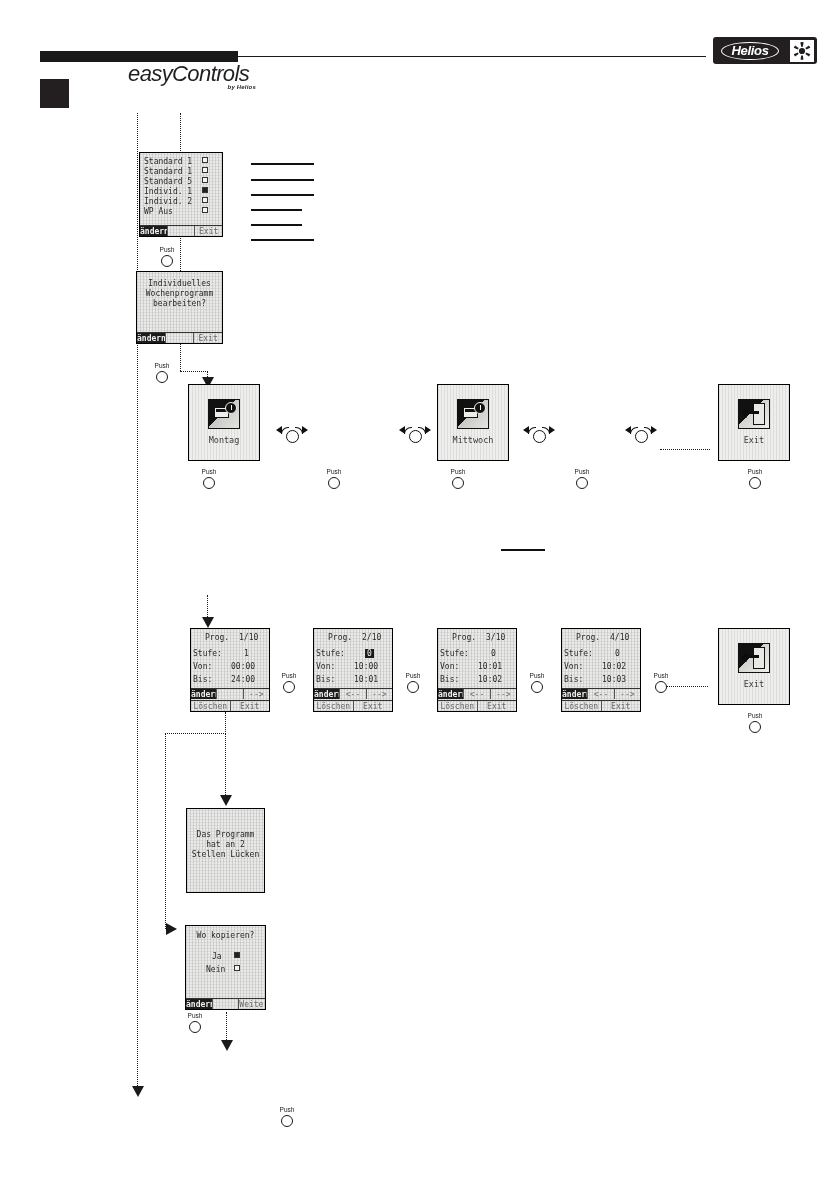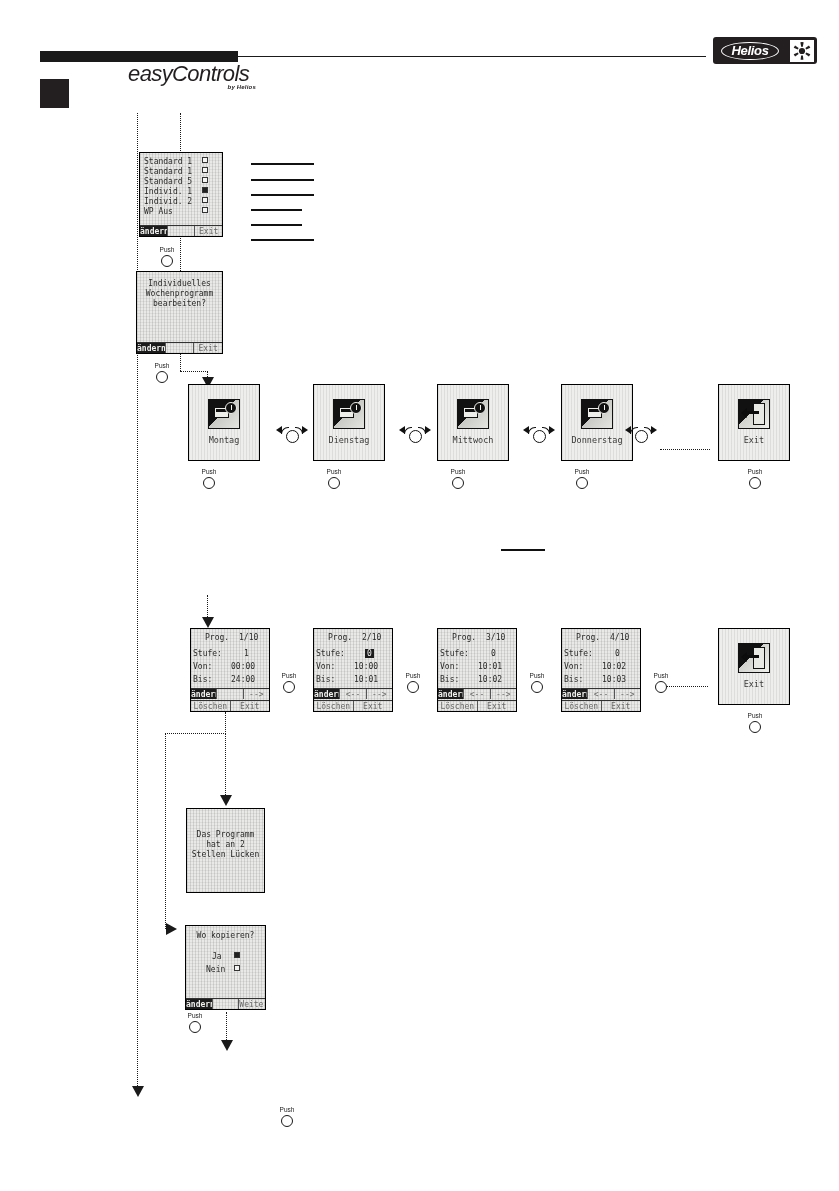--- a/index.html
+++ b/index.html
@@ -377,21 +377,21 @@
   </div>
 
   <div class="aline" style="left:251px; top:163px; width:63px;"></div>
   <div class="aline" style="left:251px; top:179px; width:63px;"></div>
   <div class="aline" style="left:251px; top:194px; width:63px;"></div>
   <div class="aline" style="left:251px; top:209px; width:51px;"></div>
   <div class="aline" style="left:251px; top:224px; width:51px;"></div>
   <div class="aline" style="left:251px; top:239px; width:63px;"></div>
   <div class="aline" style="left:501px; top:549px; width:44px;"></div>
 
-  <div class="lcd" style="left:136px; top:271px; width:87px; height:83px;">
+  <div class="lcd" style="left:136px; top:271px; width:87px; height:73px;">
     <div class="lcd-inner">
       <div class="row centered" style="top:7px;">Individuelles</div>
       <div class="row centered" style="top:17px;">Wochenprogramm</div>
       <div class="row centered" style="top:27px;">bearbeiten?</div>
       <div class="softbar" style="bottom:0;">
         <div class="sk active">ändern</div>
         <div class="sk blank"></div>
         <div class="sk faint">Exit</div>
       </div>
     </div>
@@ -414,27 +414,20 @@
   </div>
 
   <div class="rotary" style="left:275px; top:424px;">
     <div class="cap-l"></div>
     <div class="cap-r"></div>
     <div class="ring"></div>
     <div class="ar-l"></div>
     <div class="ar-r"></div>
   </div>
 
-  <div class="lcd plainbg" style="left:313px; top:384px; width:72px; height:77px;">
-    <div class="daytile" style="top:14px;">
-      <div class="cal"></div>
-      <div class="clk"></div>
-    </div>
-    <div class="daylabel" style="top:50px;">Dienstag</div>
-  </div>
   <div class="push" style="left:317px; top:468px;">
     <div class="plabel">Push</div>
     <div class="pcircle"></div>
   </div>
 
   <div class="rotary" style="left:398px; top:424px;">
     <div class="cap-l"></div>
     <div class="cap-r"></div>
     <div class="ring"></div>
     <div class="ar-l"></div>
@@ -454,27 +447,20 @@
   </div>
 
   <div class="rotary" style="left:522px; top:424px;">
     <div class="cap-l"></div>
     <div class="cap-r"></div>
     <div class="ring"></div>
     <div class="ar-l"></div>
     <div class="ar-r"></div>
   </div>
 
-  <div class="lcd plainbg" style="left:561px; top:384px; width:72px; height:77px;">
-    <div class="daytile" style="top:14px;">
-      <div class="cal"></div>
-      <div class="clk"></div>
-    </div>
-    <div class="daylabel" style="top:50px;">Donnerstag</div>
-  </div>
   <div class="push" style="left:565px; top:468px;">
     <div class="plabel">Push</div>
     <div class="pcircle"></div>
   </div>
 
   <div class="rotary" style="left:624px; top:424px;">
     <div class="cap-l"></div>
     <div class="cap-r"></div>
     <div class="ring"></div>
     <div class="ar-l"></div>

